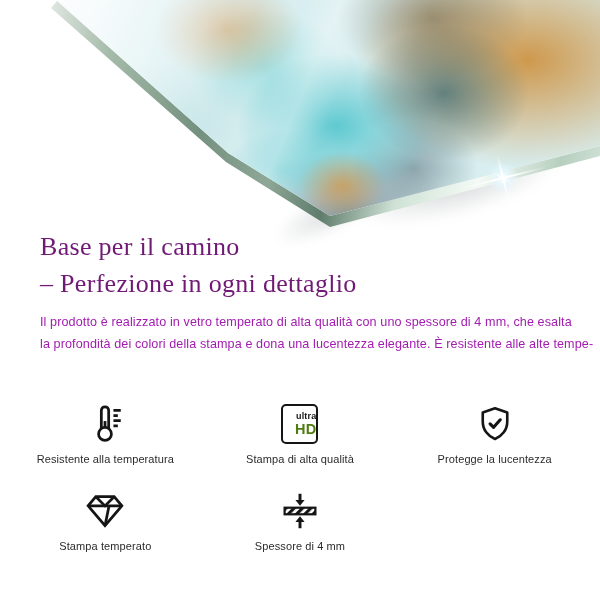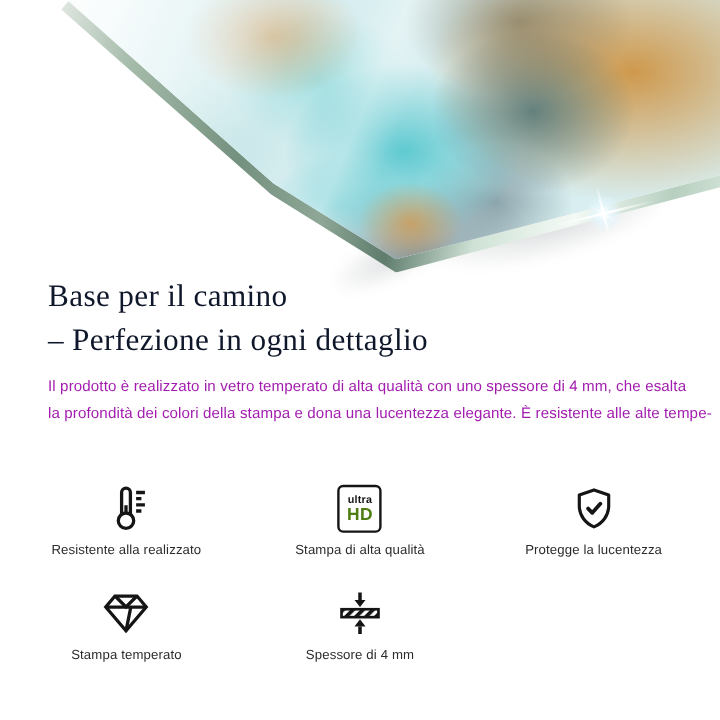--- a/index.html
+++ b/index.html
@@ -46,33 +46,33 @@
     background:radial-gradient(circle, rgba(255,255,255,1) 0%, rgba(230,248,255,.8) 30%, rgba(200,240,255,0) 70%);}
   .sparkle .ray{position:absolute;background:linear-gradient(to right, rgba(255,255,255,0),
     #fff 42%, #fff 58%, rgba(255,255,255,0));}
   .sparkle .ray.r1{left:-44px;top:-1px;width:88px;height:2px;transform:rotate(-14deg);}
   .sparkle .ray.r2{left:-24px;top:-1px;width:48px;height:2px;transform:rotate(76deg);}
   .sparkle .ray.r3{left:-16px;top:-0.5px;width:32px;height:1px;opacity:.7;transform:rotate(31deg);}
 
   
   .title{position:absolute;left:40px;top:228px;margin:0;
     font-family:"Liberation Serif",serif;font-weight:400;
-    font-size:26px;line-height:37px;letter-spacing:.3px;color:#0f172a;}
+    font-size:26px;line-height:37px;letter-spacing:.3px;color:#701a75;}
   .desc{position:absolute;left:40px;top:311px;margin:0;width:540px;
     font-size:12.6px;line-height:22px;letter-spacing:.1px;color:#a21caf;}
   .desc span{display:block;white-space:nowrap;}
 
   
   .features{position:absolute;left:8px;top:398px;width:584px;
     display:grid;grid-template-columns:repeat(3,1fr);row-gap:20px;}
   .feature{display:flex;flex-direction:column;align-items:center;}
   .icon-wrap{height:52px;display:flex;align-items:center;justify-content:center;}
   .feature-label{margin-top:3px;font-size:11px;letter-spacing:.1px;color:#2b2b2b;}
   .hd-box{width:33px;height:36px;border:2.4px solid #151515;border-radius:5px;
-    display:flex;flex-direction:column;align-items:center;justify-content:center;line-height:1;}
+    display:flex;flex-direction:column;align-items:flex-end;justify-content:center;line-height:1;}
   .hd-box .t{font-size:9px;font-weight:700;letter-spacing:.2px;color:#151515;}
   .hd-box .b{font-size:14.5px;font-weight:800;letter-spacing:.3px;color:#4d7c0f;margin-top:1px;}
   .stripe-tri{width:42px;height:34px;
     clip-path:polygon(0% 100%, 72% 0%, 100% 100%);
     background:repeating-linear-gradient(135deg, #151515 0 3.6px, #ffffff 3.6px 7.4px);}
   svg.ic{display:block;}
 </style>
 </head>
 <body>
 
@@ -102,21 +102,21 @@
 
     <div class="feature">
       <div class="icon-wrap">
         <svg class="ic" width="44" height="44" viewBox="0 0 24 24" fill="none" stroke="#151515" stroke-width="1.5">
           <path d="M10 14.4 V4.6 a2 2 0 0 1 4 0 V14.4"></path>
           <circle cx="12" cy="17.4" r="3.5"></circle>
           <path d="M12 10.4 V14"></path>
           <path d="M16.6 4.6 H20.6 M16.6 7.4 H19 M16.6 10.2 H20.6 M16.6 13 H19"></path>
         </svg>
       </div>
-      <div class="feature-label">Resistente alla realizzato</div>
+      <div class="feature-label">Resistente alla temperatura</div>
     </div>
 
     <div class="feature">
       <div class="icon-wrap">
         <div class="hd-box">
           <span class="t">ultra</span>
           <span class="b">HD</span>
         </div>
       </div>
       <div class="feature-label">Stampa di alta qualità</div>

